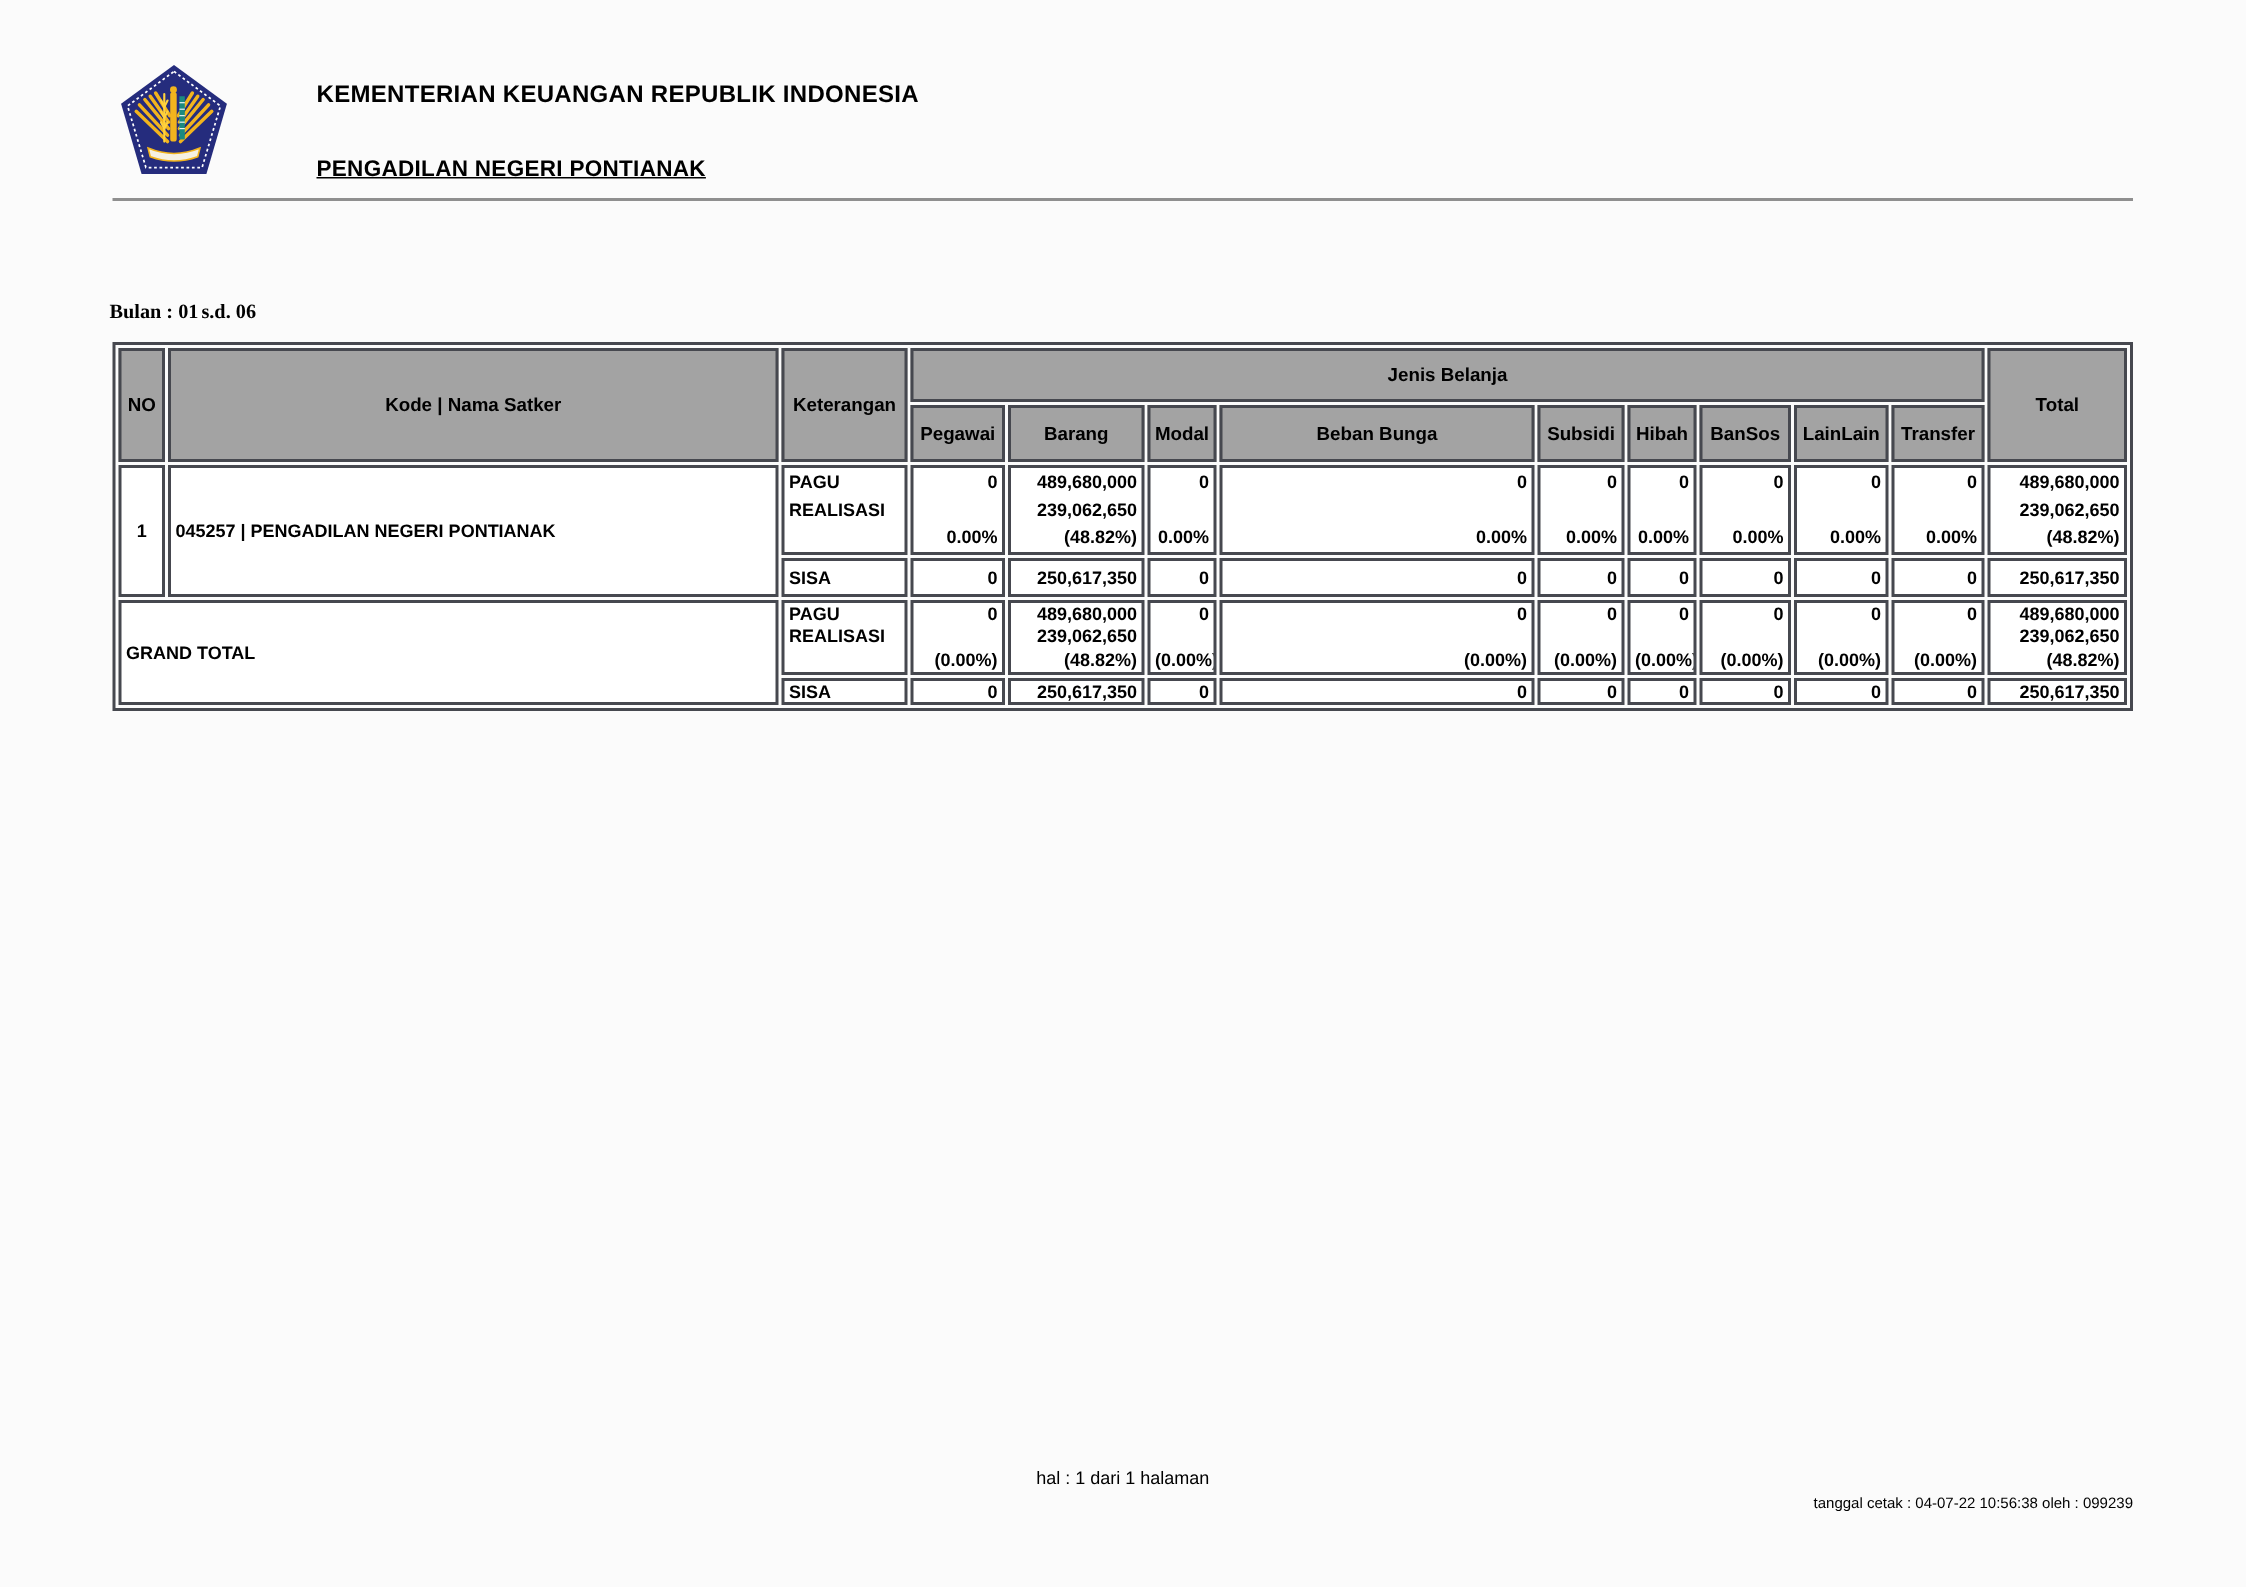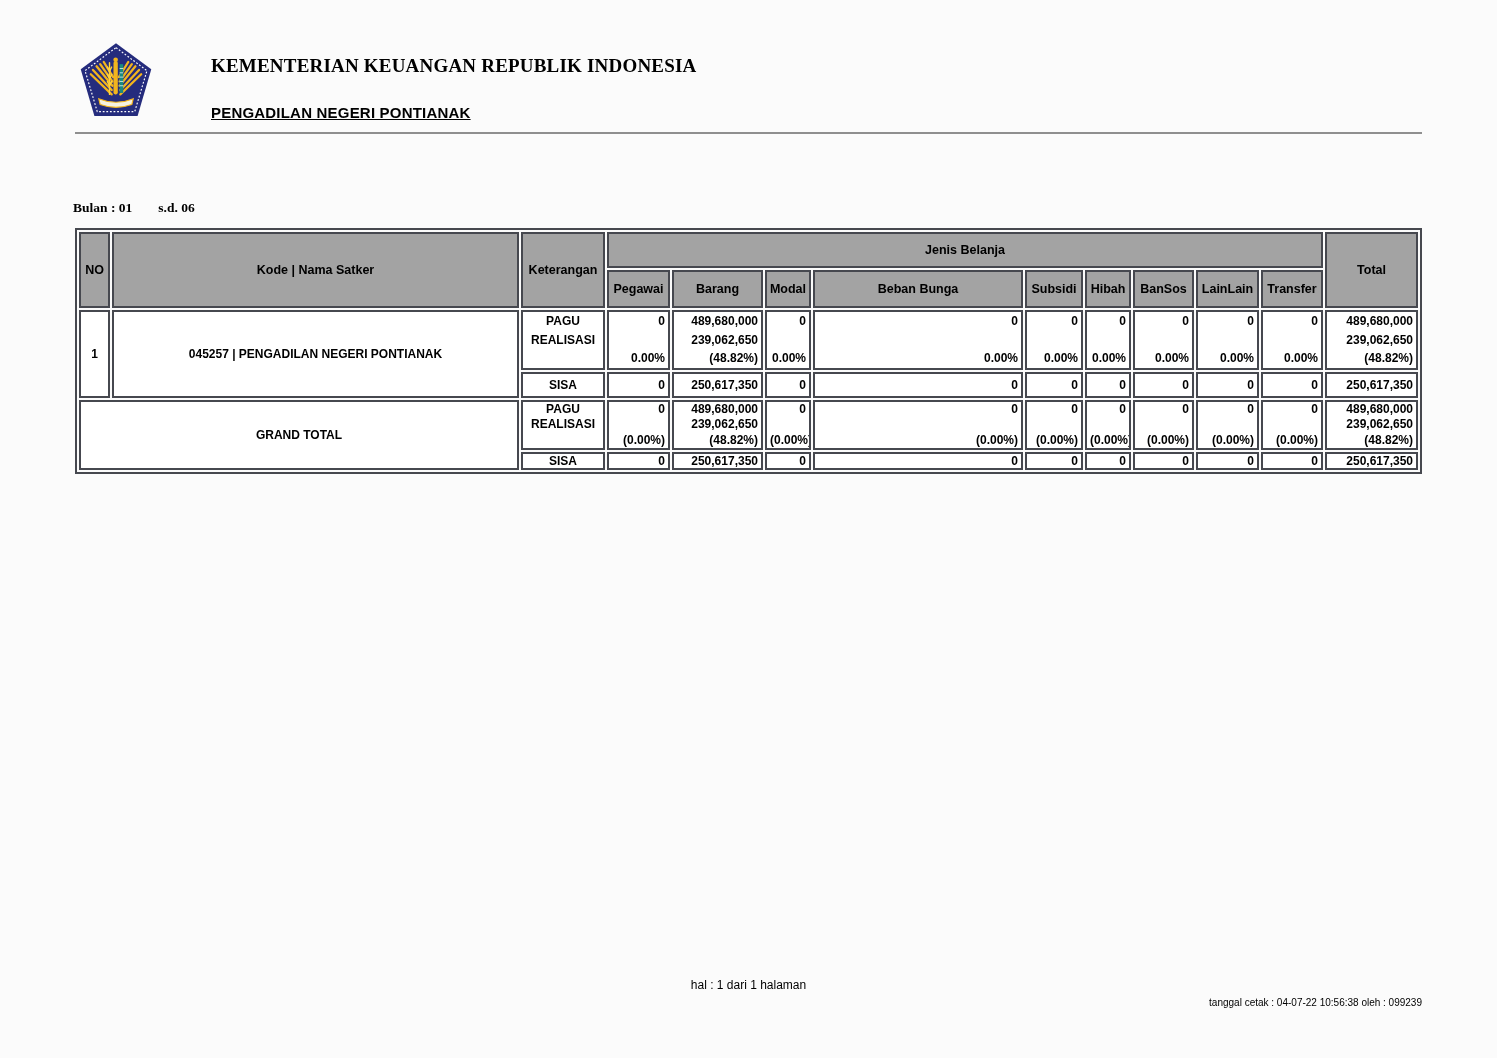--- a/index.html
+++ b/index.html
@@ -10,40 +10,40 @@
     color: #000;
     position: relative;
     overflow: hidden;
   }
   .page { position: absolute; inset: 0; }
 
   
   .logo { position: absolute; left: 80px; top: 42px; width: 72px; height: 76px; }
   .ministry {
     position: absolute; left: 211px; top: 55px;
-    font-size: 19px; font-weight: bold; letter-spacing: 0.2px; font-family: Liberation Serif, serif;
+    font-size: 16px; font-weight: bold; letter-spacing: 0.2px;
   }
   .unit {
     position: absolute; left: 211px; top: 104px;
     font-size: 15px; font-weight: bold; letter-spacing: 0.2px; text-decoration: underline;
   }
   .rule {
     position: absolute; left: 75px; top: 132px; width: 1347px; height: 2px;
     background: #8f8f8f;
   }
   .title {
     position: absolute; left: 0; top: 151px; width: 100%;
     text-align: center; font-size: 15.5px; font-weight: bold; letter-spacing: 0.2px;
   }
   .period {
     position: absolute; left: 73px; top: 200px;
     font-family: "Liberation Serif", serif;
     font-size: 13.5px; font-weight: bold;
   }
-  .period .sd { margin-left: 26px; }
+  .period .sd { margin-left: 2px; }
 
   
   table.report {
     position: absolute; left: 75px; top: 228px;
     width: 1347px;
     table-layout: fixed;
     border-collapse: separate;
     border-spacing: 2px;
     border: 2px solid #46484f;
     font-size: 12px; font-weight: bold;
@@ -62,21 +62,21 @@
   table.report td { background: #ffffff; padding: 0 3px; }
 
   tr.h1 { height: 36px; }
   tr.h2 { height: 38px; }
   tr.r-pagu { height: 58px; }
   tr.r-sisa { height: 26px; }
   tr.gt-pagu { height: 48px; }
   tr.gt-sisa { height: 18px; }
 
   td.c { text-align: center; vertical-align: middle; }
-  td.l { text-align: center; vertical-align: middle; padding-left: 5px; }
+  td.l { text-align: left; vertical-align: middle; padding-left: 5px; }
   td.n { text-align: right; vertical-align: middle; padding-right: 4px; }
   td.top { vertical-align: top; padding-top: 2px; }
   td.pre { white-space: pre-line; }
   tr.r-pagu td.pre { line-height: 18.5px; }
   tr.gt-pagu td.pre { line-height: 15.5px; }
   tr.gt-sisa td { line-height: 14px; }
 
   
   .foot-center {
     position: absolute; left: 0; top: 978px; width: 100%;

